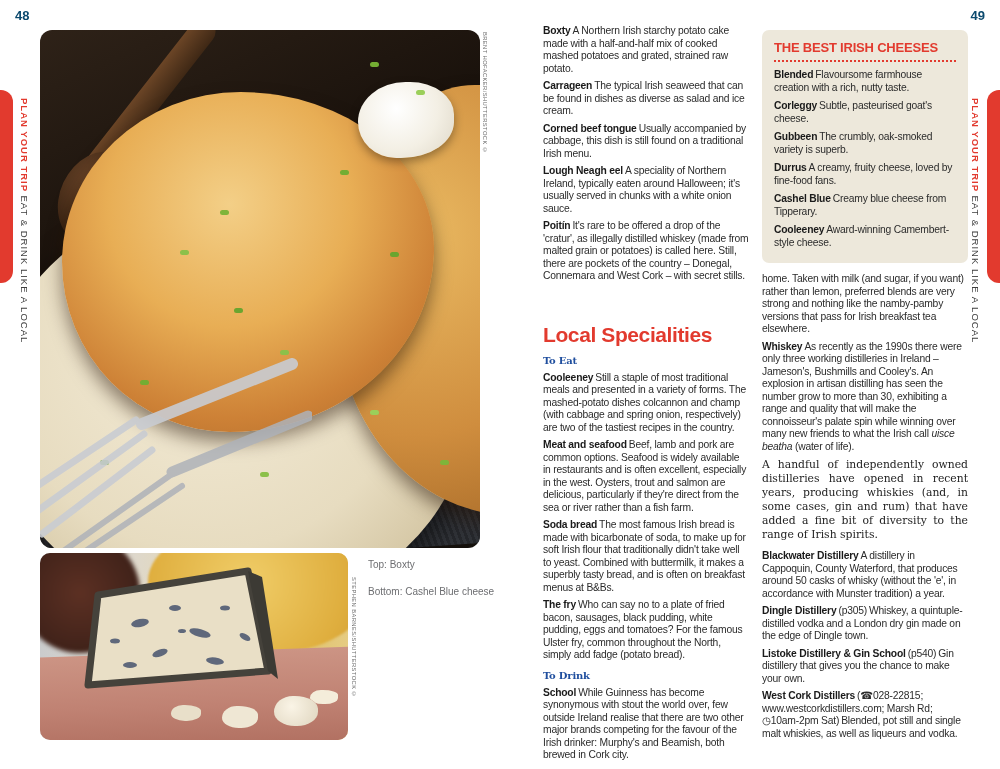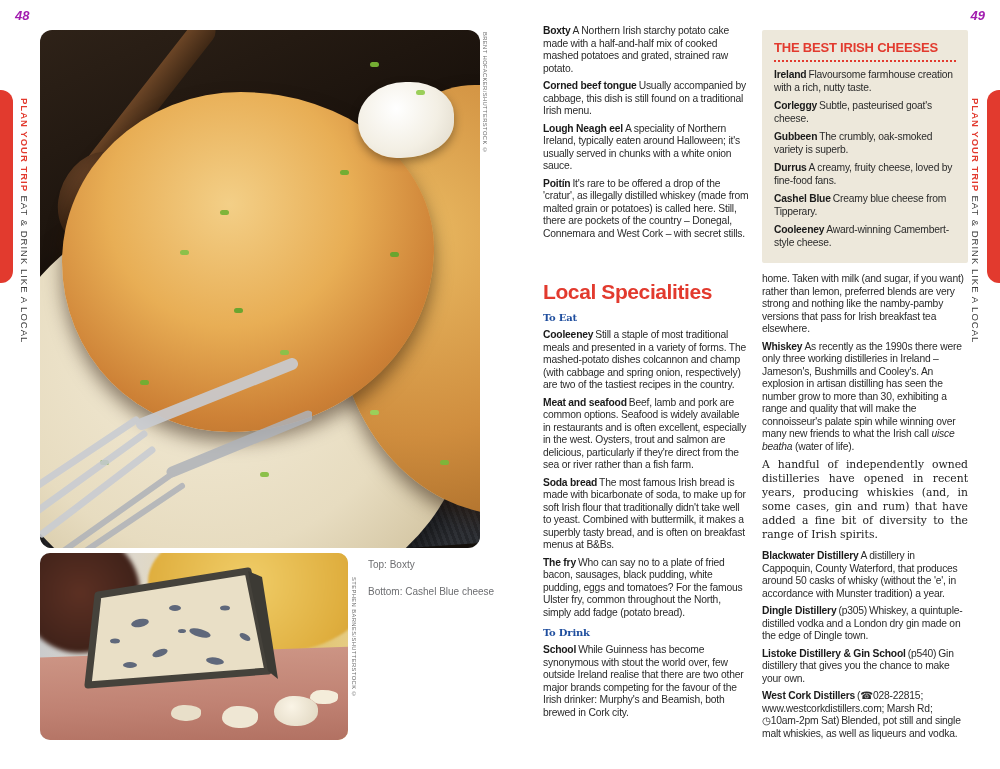--- a/index.html
+++ b/index.html
@@ -1,20 +1,20 @@
 <!DOCTYPE html>
 <html><head>
 <meta charset="utf-8">
 <style>
   html,body{margin:0;padding:0;background:#ffffff;}
   body{width:1000px;height:769px;overflow:hidden;font-family:"Liberation Sans",sans-serif;color:#2a2a2a;}
   .spread{position:relative;width:1000px;height:769px;background:#ffffff;overflow:hidden;}
 
   
-  .pagenum{position:absolute;top:8px;font-size:13px;font-weight:bold;color:#a21caf;font-style:italic;}
+  .pagenum{position:absolute;top:8px;font-size:13px;font-weight:bold;color:#0c4a6e;}
   .pagenum.left{left:15px;}
   .pagenum.right{right:15px;}
 
   
   .tab{position:absolute;top:90px;width:24px;height:193px;background:#e23a2e;border-radius:12px;}
   .tab.left{left:-11px;}
   .tab.right{right:-11px;}
 
   
   .sidetext{position:absolute;top:98px;writing-mode:vertical-rl;font-size:9.5px;letter-spacing:1px;white-space:nowrap;}
@@ -62,21 +62,21 @@
   .col-right{left:762px;width:206px;top:30px;}
   .entry{margin:0 0 5px 0;font-size:10.3px;line-height:12.5px;letter-spacing:-.2px;color:#2b2b2b;}
   .entry b{color:#1a1a1a;margin-right:2px;}
   .entry .ref{margin-right:2px;}
   .h-red{margin:40px 0 2px 0;font-size:21px;font-weight:bold;color:#e23a2e;letter-spacing:-.4px;}
   .h-serif{margin:8px 0 6px 0;font-family:"DejaVu Serif",serif;font-size:10px;font-weight:bold;color:#1f4e9e;letter-spacing:-.2px;}
   .h-serif-lg{margin:12px 0 6px 0;font-family:"DejaVu Serif",serif;font-size:16.5px;font-weight:bold;color:#1f4e9e;letter-spacing:-.2px;}
   .serif-para{margin:0 0 8px 0;font-family:"DejaVu Serif",serif;font-size:10.8px;line-height:14px;text-align:justify;color:#222;}
 
   
-  .cheese-box{background:#ede8db;border-radius:2px;padding:10px 12px 8px 12px;margin-bottom:10px;}
+  .cheese-box{background:#ede8db;border-radius:7px;padding:10px 12px 8px 12px;margin-bottom:10px;}
   .cheese-box .box-title{font-size:13px;font-weight:bold;color:#e23a2e;letter-spacing:-.2px;padding-bottom:5px;border-bottom:2px dotted #e23a2e;margin:0 0 7px 0;}
   .cheese-box .entry{margin-bottom:6px;}
 </style>
 </head>
 <body>
 
 <div class="spread">
 
   <div class="pagenum left">48</div>
   <div class="pagenum right">49</div>
@@ -143,20 +143,21 @@
   <div class="captions">
     <p>Top: Boxty</p>
     <p>Bottom: Cashel Blue cheese</p>
   </div>
 
   <div class="col col-mid">
     <div>
 
         <p class="entry"><b>Boxty</b><span>A Northern Irish starchy potato cake made with a half-and-half mix of cooked mashed potatoes and grated, strained raw potato.</span></p>
 
+        <p class="entry"><b>Carrageen</b><span>The typical Irish seaweed that can be found in dishes as diverse as salad and ice cream.</span></p>
 
         <p class="entry"><b>Corned beef tongue</b><span>Usually accompanied by cabbage, this dish is still found on a traditional Irish menu.</span></p>
 
         <p class="entry"><b>Lough Neagh eel</b><span>A speciality of Northern Ireland, typically eaten around Halloween; it's usually served in chunks with a white onion sauce.</span></p>
 
         <p class="entry"><b>Poitín</b><span>It's rare to be offered a drop of the 'cratur', as illegally distilled whiskey (made from malted grain or potatoes) is called here. Still, there are pockets of the country – Donegal, Connemara and West Cork – with secret stills.</span></p>
       </div>
 
     <h2 class="h-red">Local Specialities</h2>
     <h3 class="h-serif">To Eat</h3>
@@ -177,21 +178,21 @@
         <p class="entry"><b>School</b><span>While Guinness has become synonymous with stout the world over, few outside Ireland realise that there are two other major brands competing for the favour of the Irish drinker: Murphy's and Beamish, both brewed in Cork city.</span></p>
 
       </div>
   </div>
 
   <div class="col col-right">
     <div class="cheese-box">
       <h4 class="box-title">THE BEST IRISH CHEESES</h4>
       <div>
 
-          <p class="entry"><b>Ireland</b><span>Flavoursome farmhouse creation with a rich, nutty taste.</span></p>
+          <p class="entry"><b>Blended</b><span>Flavoursome farmhouse creation with a rich, nutty taste.</span></p>
 
           <p class="entry"><b>Corleggy</b><span>Subtle, pasteurised goat's cheese.</span></p>
 
           <p class="entry"><b>Gubbeen</b><span>The crumbly, oak-smoked variety is superb.</span></p>
 
           <p class="entry"><b>Durrus</b><span>A creamy, fruity cheese, loved by fine-food fans.</span></p>
 
           <p class="entry"><b>Cashel Blue</b><span>Creamy blue cheese from Tipperary.</span></p>
 
           <p class="entry"><b>Cooleeney</b><span>Award-winning Camembert-style cheese.</span></p>

